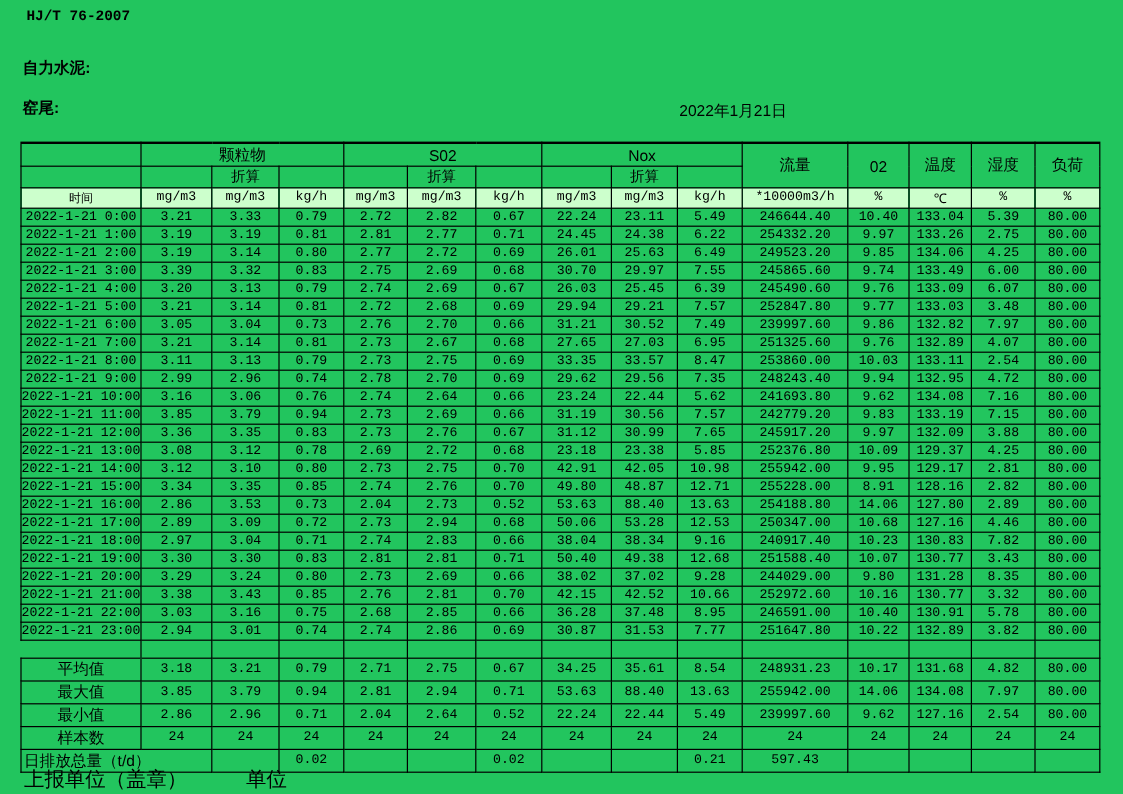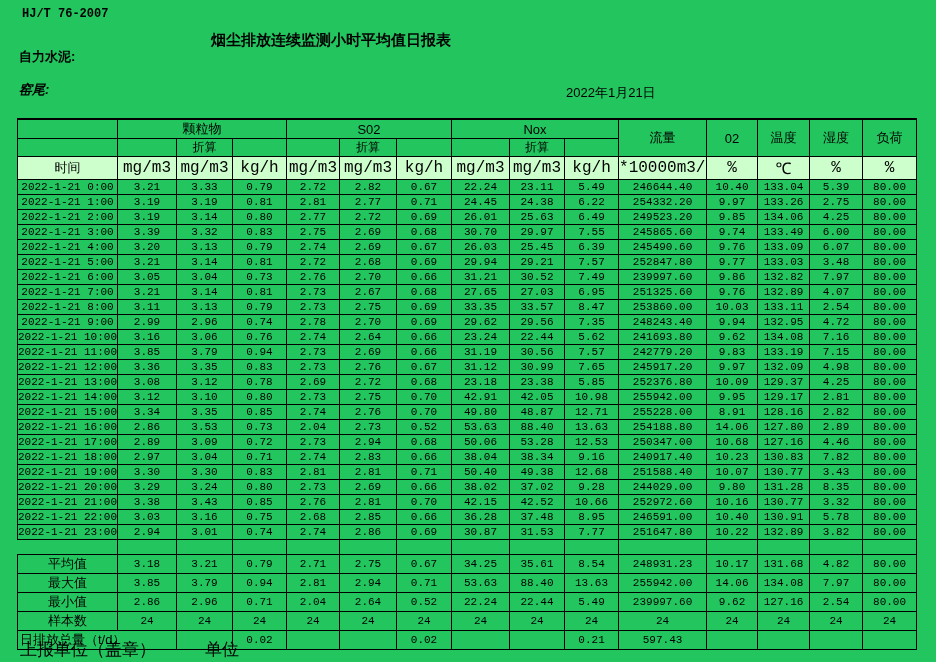--- a/index.html
+++ b/index.html
@@ -5,52 +5,51 @@
   html,body { margin:0; padding:0; background:#ffffff; }
   body { width:936px; height:662px; font-family:"Liberation Sans", sans-serif; color:#000; }
   .page { position:relative; width:936px; height:662px; overflow:hidden; background:#22c55e;padding-left:33px; }
   .mono { font-family:"Liberation Mono","DejaVu Sans Mono",monospace; }
 
   .std-code { position:absolute; left:22px; top:7px; font-weight:bold; font-size:12px;
               font-family:"Liberation Mono","DejaVu Sans Mono",monospace; }
   .doc-title { position:absolute; left:0; top:31px; width:662px; text-align:center;
                font-weight:bold; font-size:15px; }
   .company { position:absolute; left:19px; top:48px; font-weight:bold; font-size:13px; }
-  .location { position:absolute; left:19px; top:81px; font-weight:bold; font-size:13px;font-style:italic; }
+  .location { position:absolute; left:19px; top:81px; font-weight:bold; font-size:13px; }
   .date { position:absolute; left:566px; top:84px; font-size:13px; }
 
   table.report { position:absolute; left:17px; top:118px; width:899px;
                  border-collapse:collapse; table-layout:fixed;
                  border-top:2px solid #000; }
   table.report td { border:1px solid #000; text-align:center; padding:0;
                     overflow:hidden; white-space:nowrap; }
 
   .h-top td { height:15px; font-size:13px; }
   .h-sub td { height:13px; font-size:12px; }
-  .h-units td { height:16px; background:var(--hdr-green,#ccffcc); font-size:16px; }
-  .h-units td.tlabel { font-size:13px; }
+  .h-units td { height:16px; background:var(--hdr-green,#ccffcc); font-size:11px; }
+  .h-units td.tlabel { font-size:10px; }
 
   tbody.hours td { height:14px; font-size:11px; }
   tbody.summary td { height:15px; font-size:11px; }
   tbody.summary td.label-cell { font-size:13px; font-family:"Liberation Sans",sans-serif; }
   tbody.summary td.label-cell.left { text-align:left; padding-left:2px; }
   tr.sep-row td { height:14px; }
   tr.sep-row td.sep-first { border-left:none; border-top:none; border-bottom:none; }
 
   .footnote { position:absolute; left:20px; top:620px; font-size:13px; }
   .report-unit { position:absolute; left:20px; top:638px; font-size:17px; }
   .unit-label { position:absolute; left:205px; top:638px; font-size:17px; }
 </style>
 </head>
 <body>
 
 <div class="page">
 
   <div class="std-code">HJ/T  76-2007</div>
-  <div class="doc-title">烟尘排放连续监测小时平均值日报表</div>
   <div class="company">自力水泥:</div>
   <div class="location">窑尾:</div>
   <div class="date">2022年1月21日</div>
 
   <table class="report">
     <colgroup>
       <col style="width:100px">
         <col style="width:59px">
         <col style="width:56px">
         <col style="width:54px">
@@ -320,21 +319,21 @@
           <td class="num-cell mono">0.83</td>
           <td class="num-cell mono">2.73</td>
           <td class="num-cell mono">2.76</td>
           <td class="num-cell mono">0.67</td>
           <td class="num-cell mono">31.12</td>
           <td class="num-cell mono">30.99</td>
           <td class="num-cell mono">7.65</td>
           <td class="num-cell mono">245917.20</td>
           <td class="num-cell mono">9.97</td>
           <td class="num-cell mono">132.09</td>
-          <td class="num-cell mono">4.98</td>
+          <td class="num-cell mono">3.88</td>
           <td class="num-cell mono">80.00</td>
         </tr>
         <tr>
           <td class="time-cell mono">2022-1-21 13:00</td>
           <td class="num-cell mono">3.08</td>
           <td class="num-cell mono">3.12</td>
           <td class="num-cell mono">0.78</td>
           <td class="num-cell mono">2.69</td>
           <td class="num-cell mono">2.72</td>
           <td class="num-cell mono">0.68</td>

